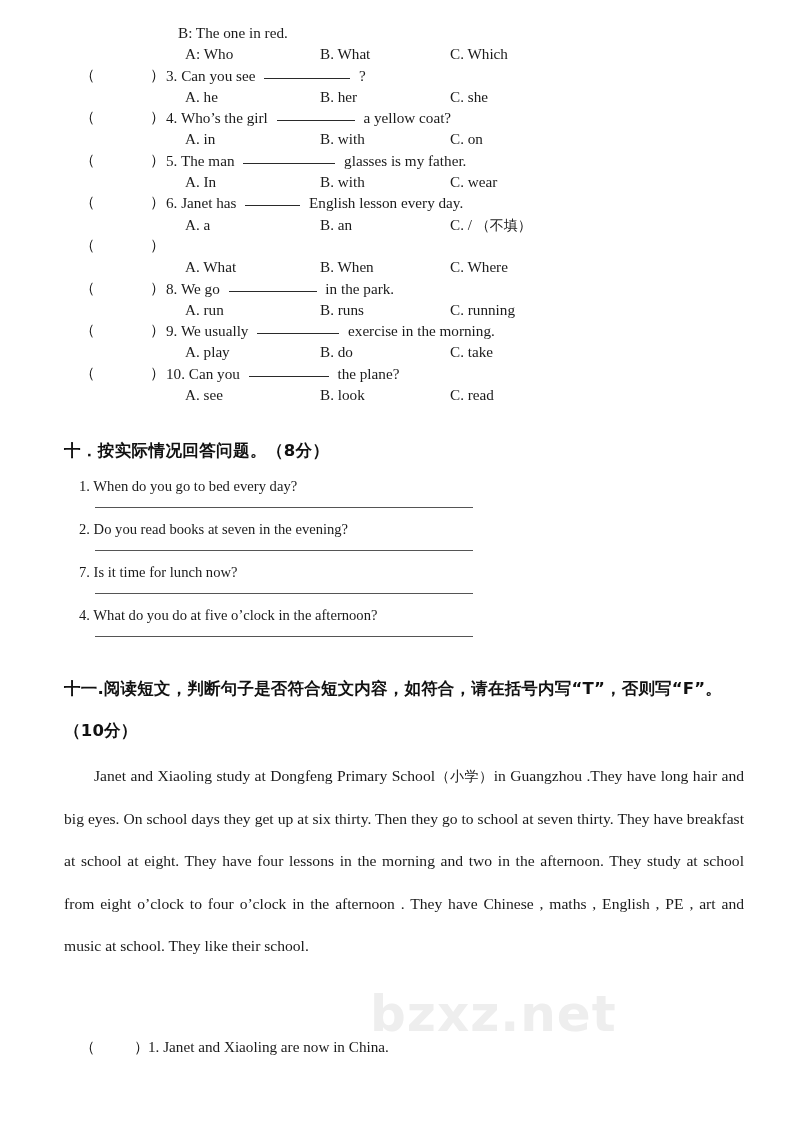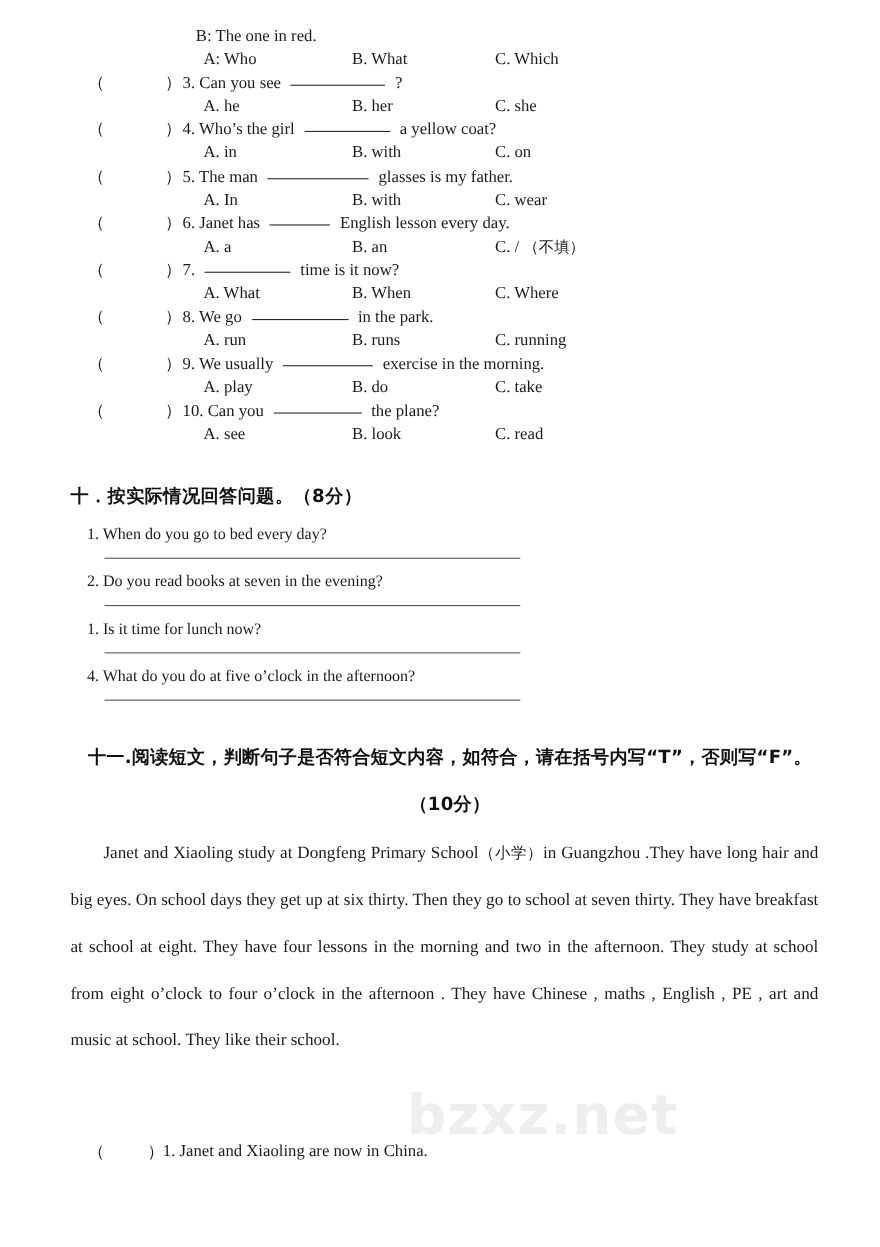--- a/index.html
+++ b/index.html
@@ -128,21 +128,20 @@
     left: 64px;
     top: 668px;
     width: 690px;
     z-index: 2;
     font-family: "DejaVu Sans", "Liberation Sans", sans-serif;
     font-size: 16.5px;
     font-weight: bold;
     line-height: 42px;
     color: #111;
     letter-spacing: 0.2px;
-    text-align: center;
   }
 
   
   .passage {
     position: absolute;
     left: 64px;
     top: 755px;
     width: 680px;
     z-index: 2;
     font-size: 15.6px;
@@ -227,21 +226,20 @@
         <span class="qtext"><span>6. </span><span>Janet has </span><span class="blank-line" style="width: 55px;"></span><span> English lesson every day.</span></span>
       </div>
       <div class="mc-row">
         <span class="opt-a">A.  a</span>
         <span class="opt-b">B. an</span>
         <span class="opt-c">C. /  <span class="cn">（不填）</span></span>
       </div>
       <div class="mc-row">
         <span class="paren-open" style="font-family: &quot;DejaVu Sans&quot;, sans-serif; left: 80px;">（</span>
         <span class="paren-close" style="font-family: &quot;DejaVu Sans&quot;, sans-serif;">）</span>
-        <span class="qtext"><span>7. </span><span class="blank-line" style="width: 78px;"></span><span> time   is   it now?</span></span>
       </div>
       <div class="mc-row">
         <span class="opt-a">A.  What</span>
         <span class="opt-b">B. When</span>
         <span class="opt-c">C. Where</span>
       </div>
       <div class="mc-row">
         <span class="paren-open" style="font-family: &quot;DejaVu Sans&quot;, sans-serif; left: 80px;">（</span>
         <span class="paren-close" style="font-family: &quot;DejaVu Sans&quot;, sans-serif;">）</span>
         <span class="qtext"><span>8. </span><span>We go </span><span class="blank-line" style="width: 88px;"></span><span> in the park.</span></span>
@@ -278,21 +276,21 @@
   <div class="qa-block">
       <div class="qa-item">
         <div class="qa-text">1. When do you go to bed every day?</div>
         <div class="qa-rule"></div>
       </div>
       <div class="qa-item">
         <div class="qa-text">2. Do you read books at seven in the evening?</div>
         <div class="qa-rule"></div>
       </div>
       <div class="qa-item">
-        <div class="qa-text">1. Is it time for lunch now?</div>
+        <div class="qa-text">7. Is it time for lunch now?</div>
         <div class="qa-rule"></div>
       </div>
       <div class="qa-item">
         <div class="qa-text">4. What do you do at five o’clock in the afternoon?</div>
         <div class="qa-rule"></div>
       </div>
     </div>
 
   <div class="sec11">十一.阅读短文，判断句子是否符合短文内容，如符合，请在括号内写“T”，否则写“F”。（10分）</div>
 

